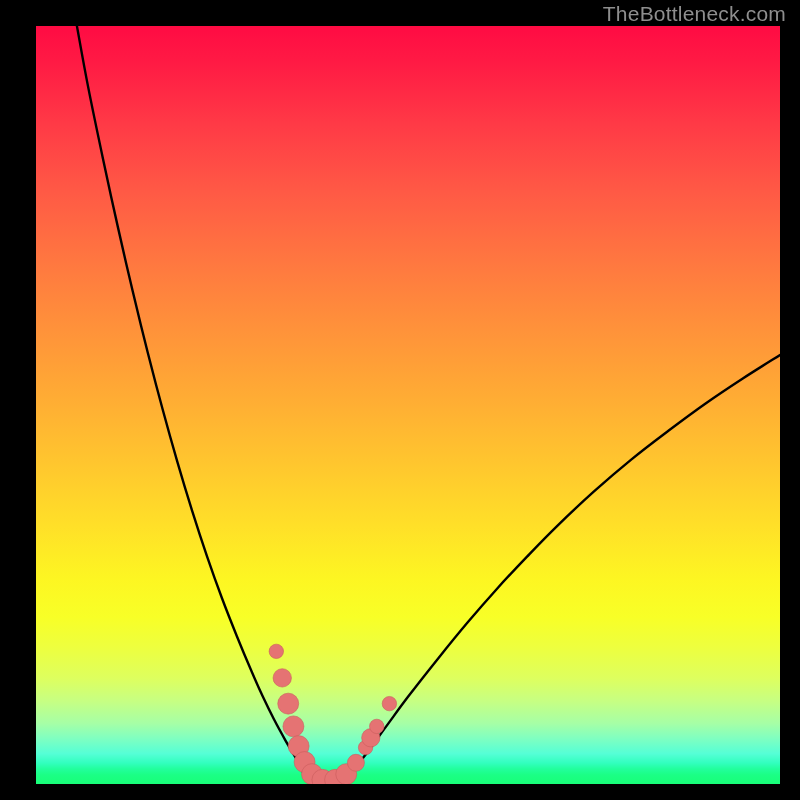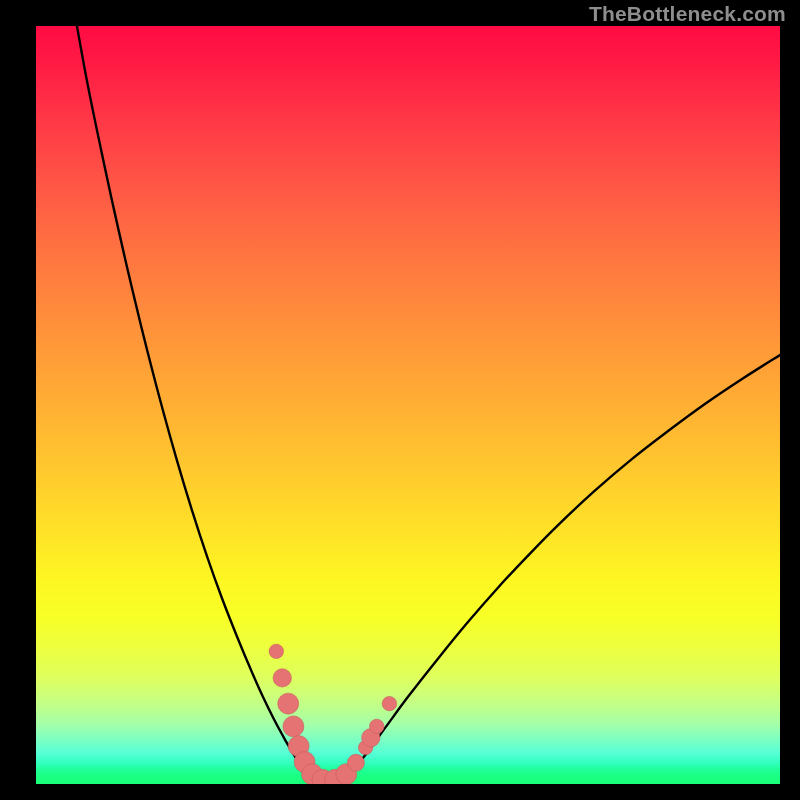--- a/index.html
+++ b/index.html
@@ -56,21 +56,21 @@
     top: 0;
     width: 744px;
     height: 758px;
   }
   .watermark {
     position: absolute;
     top: 2px;
     right: 14px;
     color: #8e8e8e;
     font-size: 21px;
-    font-weight: 700;
+    font-weight: 400;
     letter-spacing: 0.2px;
   }
 </style>
 </head>
 <body>
 
 <div class="frame">
 
   <div class="watermark">TheBottleneck.com</div>
 

